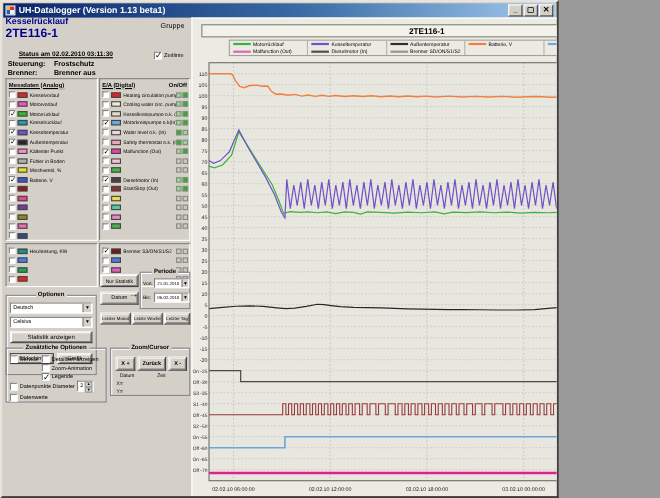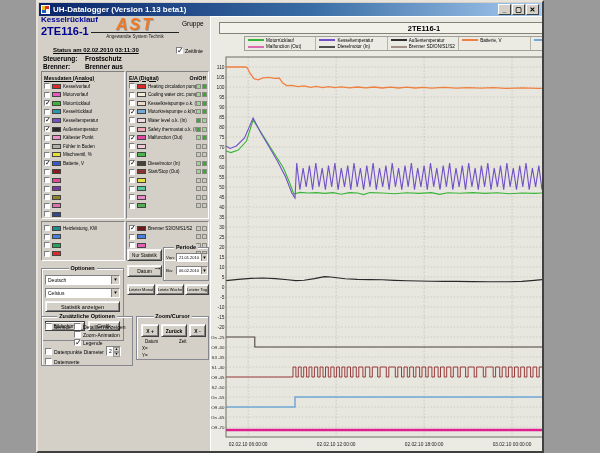--- a/index.html
+++ b/index.html
@@ -1,18 +1,18 @@
 <!DOCTYPE html>
 <html><head>
 <meta charset="utf-8">
 <style>
   * { margin:0; padding:0; box-sizing:border-box; font-family:"Liberation Sans", sans-serif; }
   html,body { background:#9a9a9a; }
   .window { position:relative; width:508px; height:453px; background:#d4d0c8;
-            border:2px solid; border-color:#e8e4dc #404040 #404040 #e8e4dc; overflow:hidden;margin-left:36px; }
+            border:2px solid; border-color:#e8e4dc #404040 #404040 #e8e4dc; overflow:hidden; }
   
   .titlebar { position:absolute; top:1px; left:1px; right:1px; height:13px;
               background:linear-gradient(90deg,#0a246a,#3a6ea5 55%,#a6caf0);
               display:flex; align-items:center; padding:0 2px; }
   .ticon { width:9px; height:9px; margin-right:3px; flex:none;
            background:conic-gradient(#e03020 0 25%, #f0f0f0 0 50%, #2060c0 0 75%, #f0c020 0); border:1px solid #fff; }
   .ttext { color:#fff; font-size:8px; font-weight:bold; white-space:nowrap; }
   .tbtns { margin-left:auto; display:flex; gap:1px; }
   .tbtn { width:13px; height:11px; background:#d4d0c8; border:1px solid; border-color:#fff #404040 #404040 #fff;
           font-size:7px; line-height:9px; text-align:center; font-weight:bold; }
@@ -85,24 +85,20 @@
       <div class="tbtn">_</div>
       <div class="tbtn">▢</div>
       <div class="tbtn">✕</div>
     </div>
   </div>
 
   <div class="left-panel">
     <div class="plant">
       <div class="l1">Kesselrücklauf</div>
       <div class="l2">2TE116-1</div>
-    </div>
-    <div class="ast">
-      <div class="big">AST</div>
-      <div class="sub">Angewandte System Technik</div>
     </div>
     <div class="gruppe">Gruppe</div>
 
     <div class="statusline">Status am 02.02.2010  03:11:30</div>
     <div class="cbrow" style="left:137px;top:31px;">
       <span class="cb on"></span>
       <span class="cbt">Zeitlinie</span>
     </div>
     <div class="kv" style="left:4px;top:39px;">Steuerung:</div>
     <div class="kv" style="left:46px;top:39px;">Frostschutz</div>

